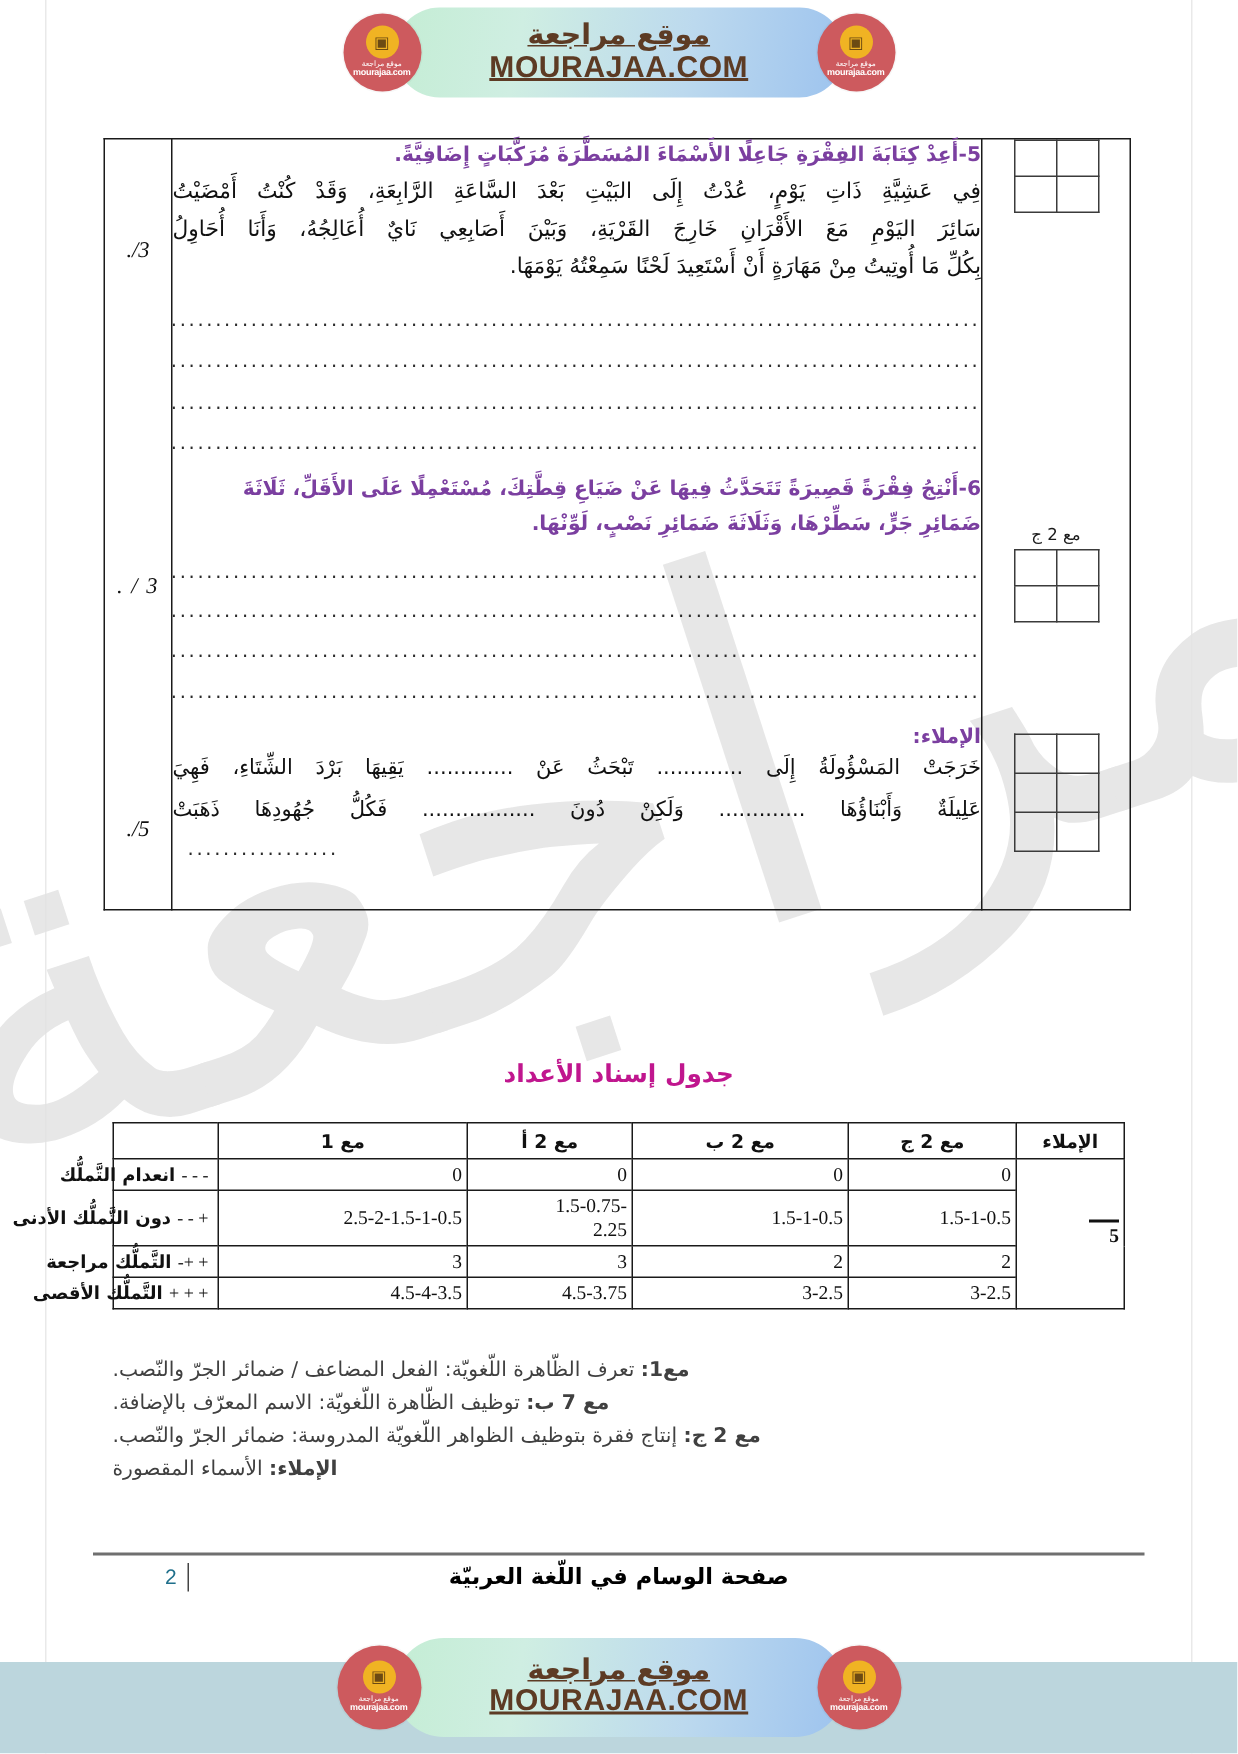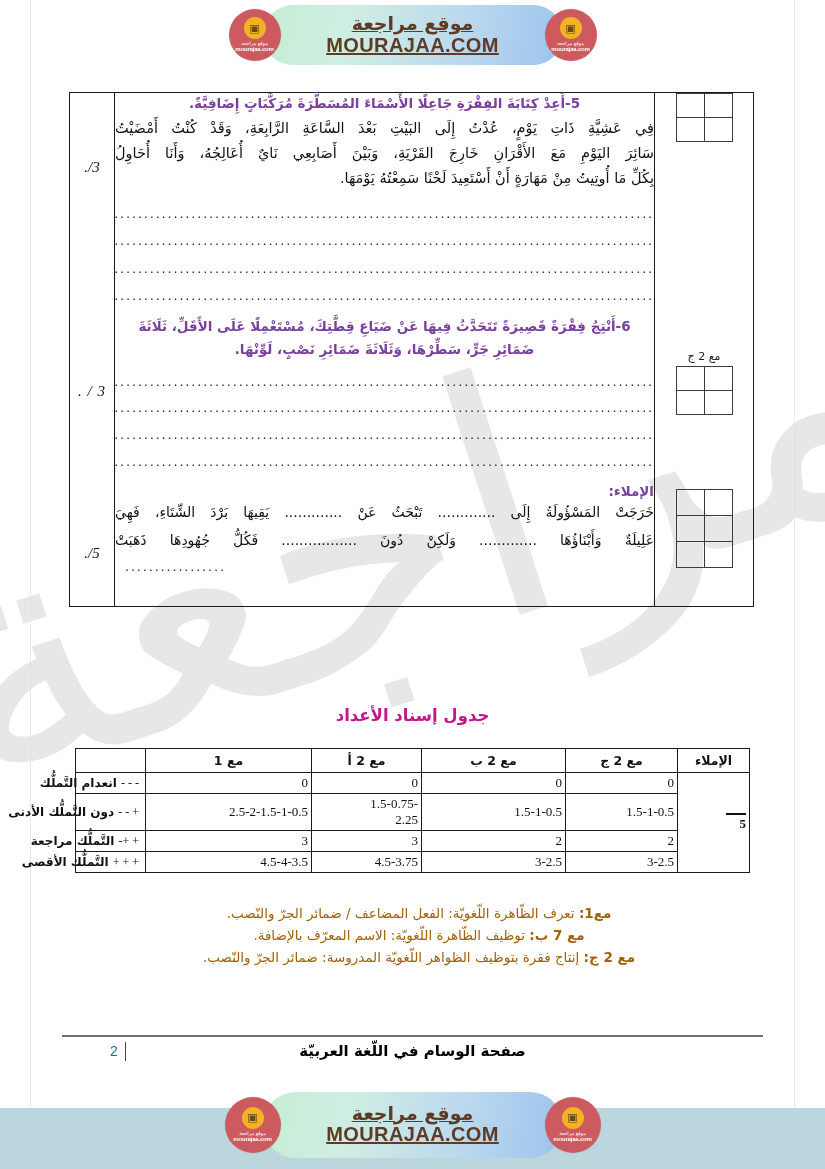--- a/index.html
+++ b/index.html
@@ -154,21 +154,21 @@
   .mark.m1 { top: 66px; }
   .mark.m2 { top: 290px; letter-spacing: 1px; }
   .mark.m3 { top: 452px; }
 
   .body-cell { padding: 10px 12px 8px 12px; position: relative; }
 
   .q-head {
     color: #7b3fa0;
     font-weight: bold;
     font-size: 13.5px;
-    text-align: center;
+    text-align: right;
     line-height: 1.55;
     direction: rtl;
     margin-bottom: 2px;
   }
   .q-body {
     color: #111;
     font-size: 14.5px;
     line-height: 1.72;
     text-align: justify;
     text-align-last: justify;
@@ -309,24 +309,24 @@
     position: absolute;
     left: 75px;
     right: 62px;
     top: 903px;
     z-index: 4;
     direction: rtl;
     text-align: left;
   }
   .legend-row {
     font-size: 13.5px;
-    color: #a16207;
+    color: #404040;
     line-height: 1.62;
     white-space: nowrap;
-    text-align: center;
+    text-align: left;
   }
   .legend-row b { font-weight: bold; }
 
   
   .footer-rule {
     position: absolute;
     left: 62px; right: 62px;
     top: 1035px;
     height: 2px;
     background: #6f6f6f;
@@ -579,20 +579,24 @@
       <span>تعرف الظّاهرة اللّغويّة: الفعل المضاعف / ضمائر الجرّ والنّصب.</span>
     </div>
     <div class="legend-row">
       <b>مع 7 ب:</b>
       <span>توظيف الظّاهرة اللّغويّة: الاسم المعرّف بالإضافة.</span>
     </div>
     <div class="legend-row">
       <b>مع 2 ج:</b>
       <span>إنتاج فقرة بتوظيف الظواهر اللّغويّة المدروسة: ضمائر الجرّ والنّصب.</span>
     </div>
+    <div class="legend-row">
+      <b>الإملاء:</b>
+      <span>الأسماء المقصورة</span>
+    </div>
   </div>
 
   <div class="footer-rule"></div>
   <div class="footer">
     <div class="footer-page">2</div>
     <div class="footer-title">صفحة الوسام في اللّغة العربيّة</div>
   </div>
 
   <div class="banner bottom">
     <div class="banner-logo">

